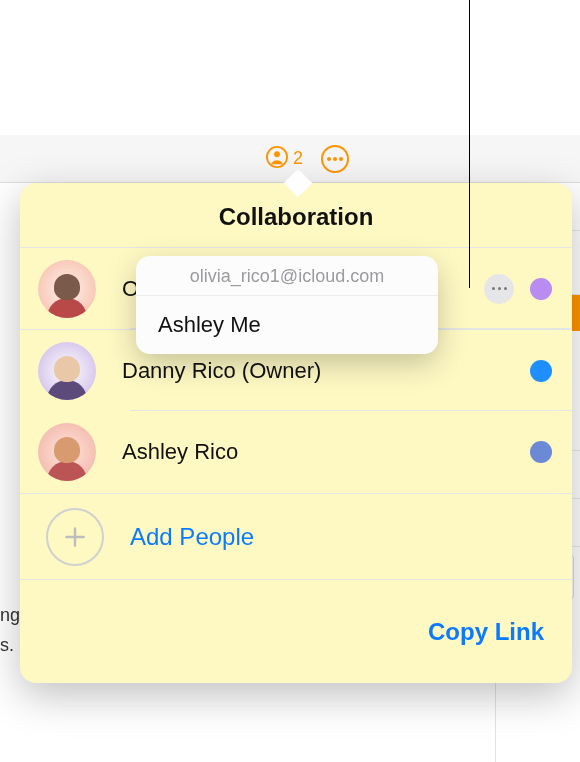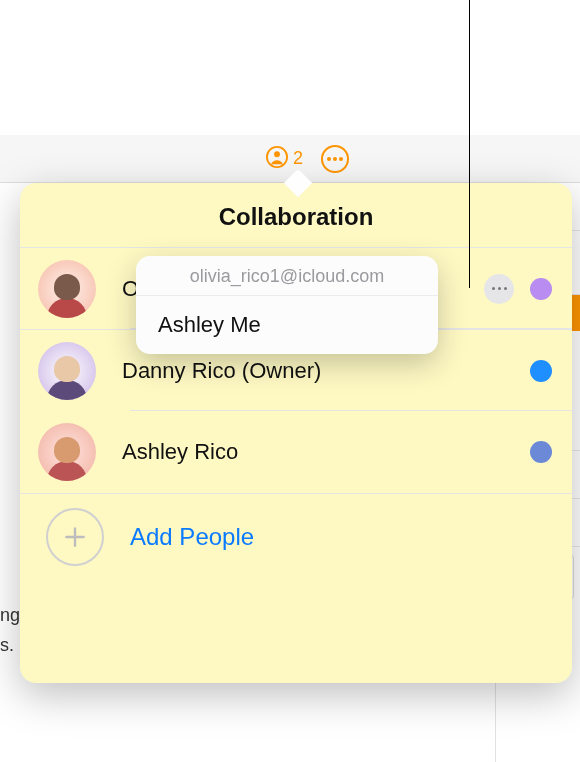--- a/index.html
+++ b/index.html
@@ -300,20 +300,23 @@
 
   <div class="add-row">
     <div class="plus">
       <svg viewBox="0 0 24 24">
           <path d="M12 4v16M4 12h16" stroke="#bdbdbd" stroke-width="2.2" stroke-linecap="round"></path>
         </svg>
     </div>
     <div class="add-text">Add People</div>
   </div>
 
+  <div class="footer">
+    <div class="copy-link">Copy Link</div>
+  </div>
 </div>
 
 <div class="context-menu">
   <div class="ctx-head">olivia_rico1@icloud.com</div>
   <div class="ctx-item">Ashley Me</div>
 </div>
 
 <div class="callout-line" style="width:1px; top:118px; left:469px; height:170px"></div>
 
 </body></html>

